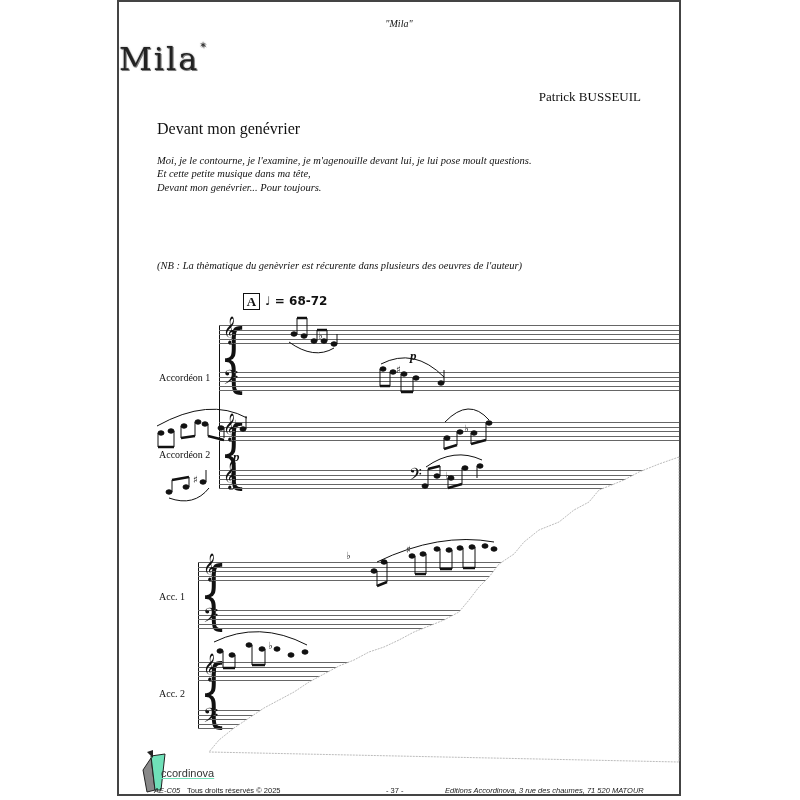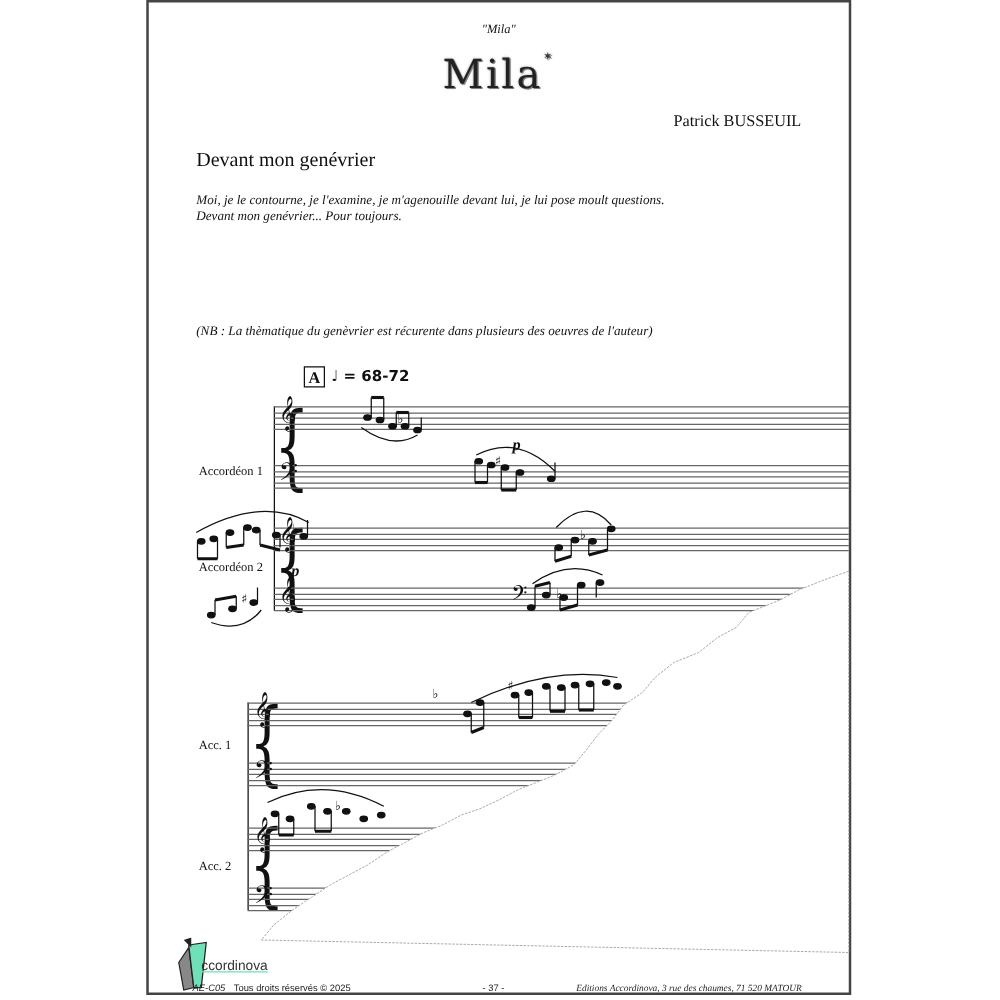--- a/index.html
+++ b/index.html
@@ -1,20 +1,20 @@
 <!DOCTYPE html>
 <html><head>
 <meta charset="utf-8">
 <style>
   html, body { margin: 0; padding: 0; background: #ffffff; }
   body { width: 800px; height: 800px; position: relative; overflow: hidden; font-family: "Liberation Serif", serif; color: #111; }
   .page { position: absolute; left: 117px; top: 0; width: 564px; height: 796px; border: 2px solid #444; border-top: 2px solid #444; box-sizing: border-box; background: #fff; }
   .abs { position: absolute; }
   .running-title { left: 0; right: 0; top: 16px; text-align: center; font-style: italic; font-size: 10px; }
-  .logo-title { left: 0; right: 0; top: 38px; text-align: center; font-size: 32px; font-family: "DejaVu Serif", serif; letter-spacing: 2px; color: #222; text-shadow: 0 0 2px #999, 1px 1px 0 #777; }
+  .logo-title { left: 0; right: 0; top: 38px; text-align: left; font-size: 32px; font-family: "DejaVu Serif", serif; letter-spacing: 2px; color: #222; text-shadow: 0 0 2px #999, 1px 1px 0 #777; }
   .logo-title span.sp { font-size: 9px; vertical-align: top; color:#333; }
   .composer { right: 38px; top: 87px; font-size: 13px; }
   .piece-title { left: 38px; top: 118px; font-size: 16px; }
   .poem { left: 38px; top: 152px; font-size: 10.5px; font-style: italic; line-height: 13.3px; }
   .note-nb { left: 38px; top: 258px; font-size: 10.5px; font-style: italic; }
   .rehearsal { left: 124px; top: 291px; width: 15px; height: 15px; border: 1.5px solid #111; font-weight: bold; font-size: 13px; text-align: center; line-height: 15px; }
   .tempo { left: 146px; top: 292px; font-weight: bold; font-size: 12px; font-family: "DejaVu Sans", sans-serif; }
   .staff { position: absolute; height: 18px; }
   .staff .ln { position: absolute; left: 0; right: 0; height: 0; border-top: 1px solid #666; }
   .part-label { font-size: 10px; }
@@ -32,20 +32,21 @@
 <div class="page">
 
   <div class="abs running-title">"Mila"</div>
   <div class="abs logo-title"><span>Mila</span><span class="sp">✶</span></div>
   <div class="abs composer">Patrick BUSSEUIL</div>
 
   <div class="abs piece-title">Devant mon genévrier</div>
 
   <div class="abs poem">
     <div>Moi, je le contourne, je l'examine, je m'agenouille devant lui, je lui pose moult questions.</div>
+    <div>Et cette petite musique dans ma tête,</div>
     <div>Devant mon genévrier... Pour toujours.</div>
   </div>
 
   <div class="abs note-nb">(NB : La thèmatique du genèvrier est récurente dans plusieurs des oeuvres de l'auteur)</div>
 
   <div class="abs rehearsal">A</div>
   <div class="abs tempo"><span>♩</span> <span>= 68-72</span></div>
 
   <div>
     <div class="abs part-label" style="left:40px; top:350px;margin-top:20px;">Accordéon  1</div>
@@ -284,15 +285,15 @@
   <div>
     <svg class="abs" style="left:22px; top:748px;" width="30" height="44">
       <path d="M2 20 L10 8 L14 40 L6 42 Z" fill="#888" stroke="#222" stroke-width="1"></path>
       <path d="M10 6 L24 4 L20 40 L14 40 Z" fill="#6fe0b8" stroke="#222" stroke-width="1"></path>
       <path d="M6 2 L12 0 L12 8 Z" fill="#222"></path>
     </svg>
     <div class="abs footer-text" style="left:42px; top:765px; font-size:11px; color:#333; text-decoration: underline; text-decoration-color:#6fe0b8;">ccordinova</div>
     <div class="abs footer-text" style="left:35px; top:784px; font-style:italic;">AE-C05</div>
     <div class="abs footer-text" style="left:68px; top:784px;">Tous droits réservés © 2025</div>
     <div class="abs footer-text" style="left:267px; top:784px;">- 37 -</div>
-    <div class="abs footer-text" style="left:342px; top:784px; font-style:italic;font-family:Liberation Serif, serif;">Editions Accordinova, 3 rue des chaumes, 71 520 MATOUR</div>
+    <div class="abs footer-text" style="left:326px; top:784px; font-style:italic;">Editions Accordinova, 3 rue des chaumes, 71 520 MATOUR</div>
   </div>
 </div>
 
 </body></html>

